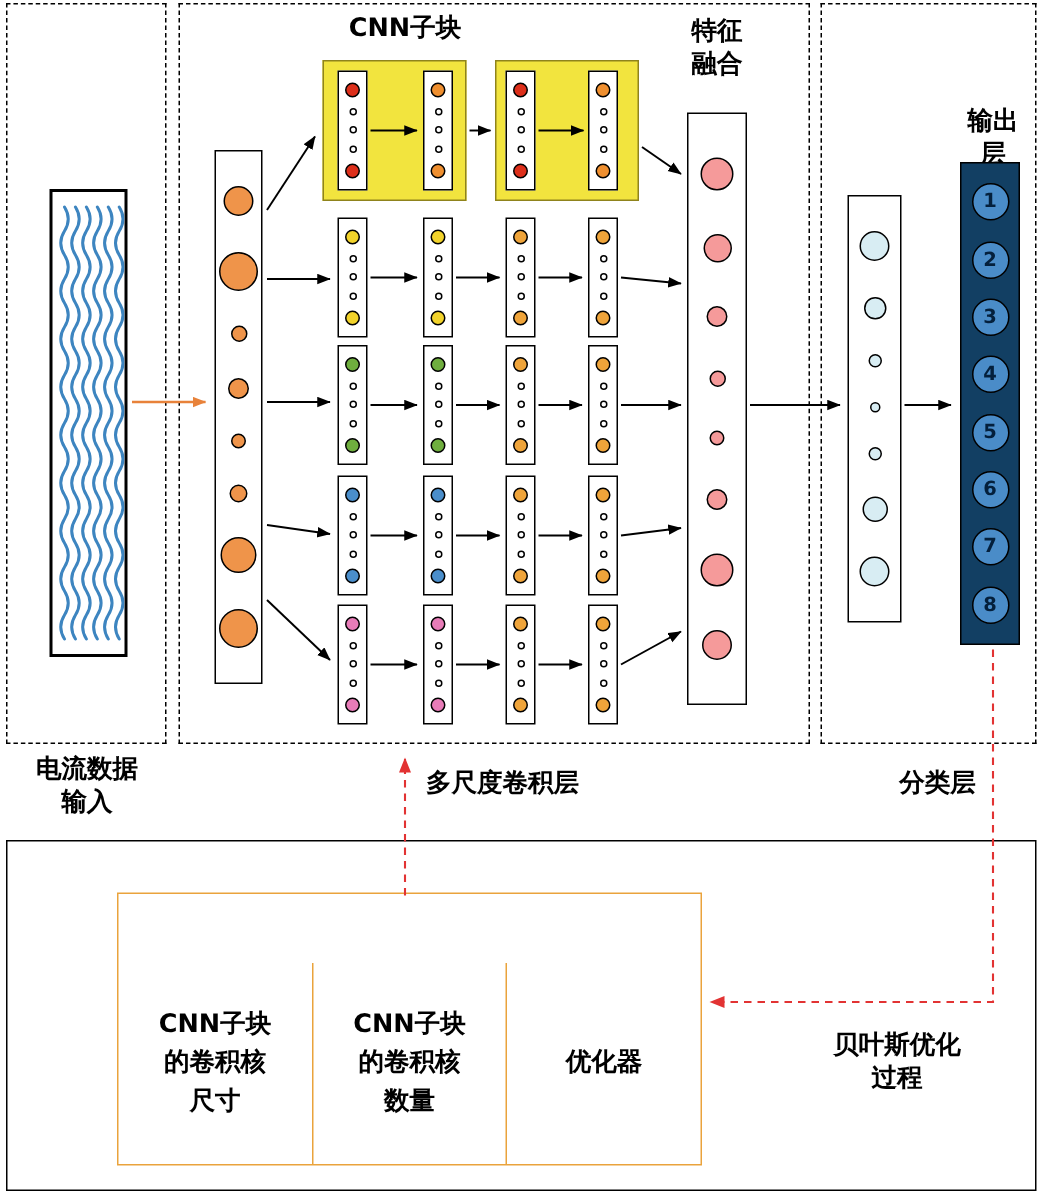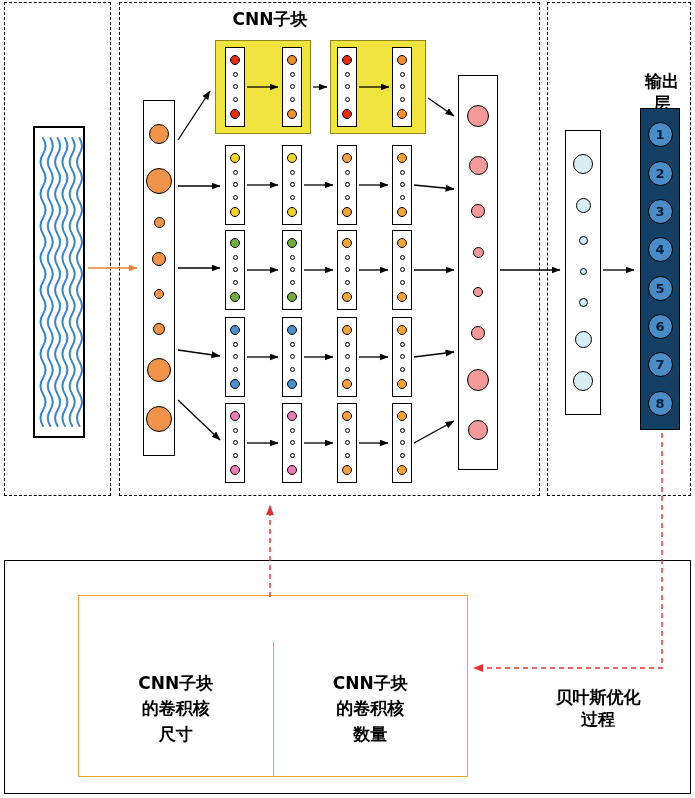--- a/index.html
+++ b/index.html
@@ -63,47 +63,52 @@
   <div class="signal-box">
     <svg id="waves" width="48" height="308">
         <path d="M8 10 q5 8 0 16 t0 16 t0 16 t0 16 t0 16 t0 16 t0 16 t0 16 t0 16 t0 16 t0 16 t0 16 t0 16 t0 16 t0 16 t0 16 t0 16 t0 16"></path>
         <path d="M15.3 10 q5 8 0 16 t0 16 t0 16 t0 16 t0 16 t0 16 t0 16 t0 16 t0 16 t0 16 t0 16 t0 16 t0 16 t0 16 t0 16 t0 16 t0 16 t0 16"></path>
         <path d="M22.6 10 q5 8 0 16 t0 16 t0 16 t0 16 t0 16 t0 16 t0 16 t0 16 t0 16 t0 16 t0 16 t0 16 t0 16 t0 16 t0 16 t0 16 t0 16 t0 16"></path>
         <path d="M29.9 10 q5 8 0 16 t0 16 t0 16 t0 16 t0 16 t0 16 t0 16 t0 16 t0 16 t0 16 t0 16 t0 16 t0 16 t0 16 t0 16 t0 16 t0 16 t0 16"></path>
         <path d="M37.2 10 q5 8 0 16 t0 16 t0 16 t0 16 t0 16 t0 16 t0 16 t0 16 t0 16 t0 16 t0 16 t0 16 t0 16 t0 16 t0 16 t0 16 t0 16 t0 16"></path>
         <path d="M44.5 10 q5 8 0 16 t0 16 t0 16 t0 16 t0 16 t0 16 t0 16 t0 16 t0 16 t0 16 t0 16 t0 16 t0 16 t0 16 t0 16 t0 16 t0 16 t0 16"></path>
       </svg>
   </div>
+  <div class="label" style="left:4px;top:502px;width:108px">电流数据
+输入</div>
 
   <div class="label" style="left:215px;top:8px;width:110px">CNN子块</div>
   <div class="hl-box" style="left:215px;top:40px"></div>
   <div class="hl-box" style="left:330px;top:40px"></div>
 
   <div class="col" style="left:143px;top:100px;width:32px;height:356px">
       <div class="circle" style="height: 20px; width: 20px; background: rgb(239, 148, 74);"></div>
       <div class="circle" style="height: 26px; width: 26px; background: rgb(239, 148, 74);"></div>
       <div class="circle" style="height: 11px; width: 11px; background: rgb(239, 148, 74);"></div>
       <div class="circle" style="height: 14px; width: 14px; background: rgb(239, 148, 74);"></div>
       <div class="circle" style="height: 10px; width: 10px; background: rgb(239, 148, 74);"></div>
       <div class="circle" style="height: 12px; width: 12px; background: rgb(239, 148, 74);"></div>
       <div class="circle" style="height: 24px; width: 24px; background: rgb(239, 148, 74);"></div>
       <div class="circle" style="height: 26px; width: 26px; background: rgb(239, 148, 74);"></div>
     </div>
 
+  <div class="label" style="left:444px;top:10px;width:68px">特征
+融合</div>
   <div class="col" style="left:458px;top:75px;width:40px;height:395px">
       <div class="circle" style="height: 22px; width: 22px; background: rgb(245, 154, 154);"></div>
       <div class="circle" style="height: 19px; width: 19px; background: rgb(245, 154, 154);"></div>
       <div class="circle" style="height: 14px; width: 14px; background: rgb(245, 154, 154);"></div>
       <div class="circle" style="height: 11px; width: 11px; background: rgb(245, 154, 154);"></div>
       <div class="circle" style="height: 10px; width: 10px; background: rgb(245, 154, 154);"></div>
       <div class="circle" style="height: 14px; width: 14px; background: rgb(245, 154, 154);"></div>
       <div class="circle" style="height: 22px; width: 22px; background: rgb(245, 154, 154);"></div>
       <div class="circle" style="height: 20px; width: 20px; background: rgb(245, 154, 154);"></div>
     </div>
 
+  <div class="label" style="left:245px;top:511px;width:180px">多尺度卷积层</div>
 
   <div class="col" style="left:565px;top:130px;width:36px;height:285px">
       <div class="circle" style="height: 20px; width: 20px; background: rgb(216, 237, 243);"></div>
       <div class="circle" style="height: 15px; width: 15px; background: rgb(216, 237, 243);"></div>
       <div class="circle" style="height: 9px; width: 9px; background: rgb(216, 237, 243);"></div>
       <div class="circle" style="height: 7px; width: 7px; background: rgb(216, 237, 243);"></div>
       <div class="circle" style="height: 9px; width: 9px; background: rgb(216, 237, 243);"></div>
       <div class="circle" style="height: 17px; width: 17px; background: rgb(216, 237, 243);"></div>
       <div class="circle" style="height: 20px; width: 20px; background: rgb(216, 237, 243);"></div>
     </div>
@@ -114,29 +119,31 @@
       <div class="circle out-circle" style="height: 25px; width: 25px; background: rgb(74, 140, 200);">1</div>
       <div class="circle out-circle" style="height: 25px; width: 25px; background: rgb(74, 140, 200);">2</div>
       <div class="circle out-circle" style="height: 25px; width: 25px; background: rgb(74, 140, 200);">3</div>
       <div class="circle out-circle" style="height: 25px; width: 25px; background: rgb(74, 140, 200);">4</div>
       <div class="circle out-circle" style="height: 25px; width: 25px; background: rgb(74, 140, 200);">5</div>
       <div class="circle out-circle" style="height: 25px; width: 25px; background: rgb(74, 140, 200);">6</div>
       <div class="circle out-circle" style="height: 25px; width: 25px; background: rgb(74, 140, 200);">7</div>
       <div class="circle out-circle" style="height: 25px; width: 25px; background: rgb(74, 140, 200);">8</div>
     </div>
 
+  <div class="label" style="left:570px;top:511px;width:110px">分类层</div>
 
   <div class="hyper-box">
     <div class="hyper-cells">
       <div class="hyper-cell">CNN子块
 的卷积核
 尺寸</div>
       <div class="hyper-cell">CNN子块
 的卷积核
 数量</div>
+      <div class="hyper-cell">优化器</div>
     </div>
   </div>
   <div class="label" style="left:523px;top:686px;width:150px">贝叶斯优化
 过程</div>
 
   <div class="conv-rect" style="left: 225px; top: 47px;">
       <div class="circle" style="height: 10px; width: 10px; background: rgb(221, 47, 26);"></div>
       <div class="circle" style="height: 5px; width: 5px; background: rgb(255, 255, 255);"></div>
       <div class="circle" style="height: 5px; width: 5px; background: rgb(255, 255, 255);"></div>
       <div class="circle" style="height: 5px; width: 5px; background: rgb(255, 255, 255);"></div>

